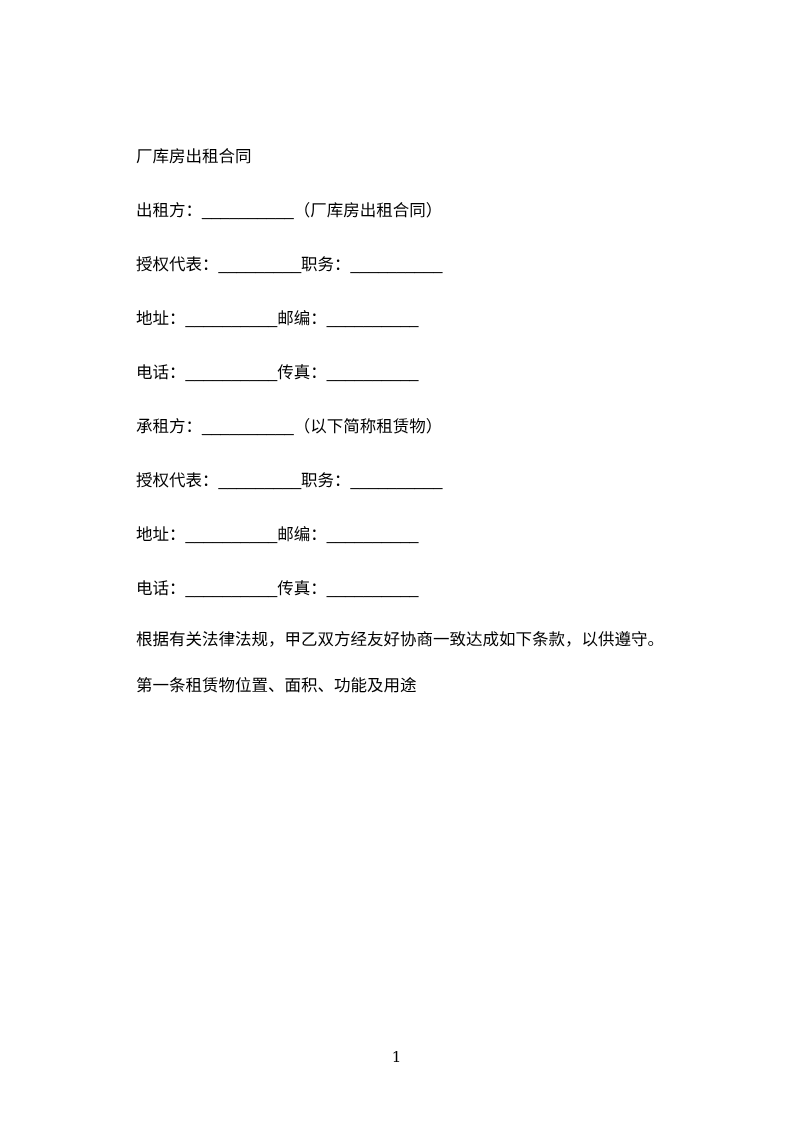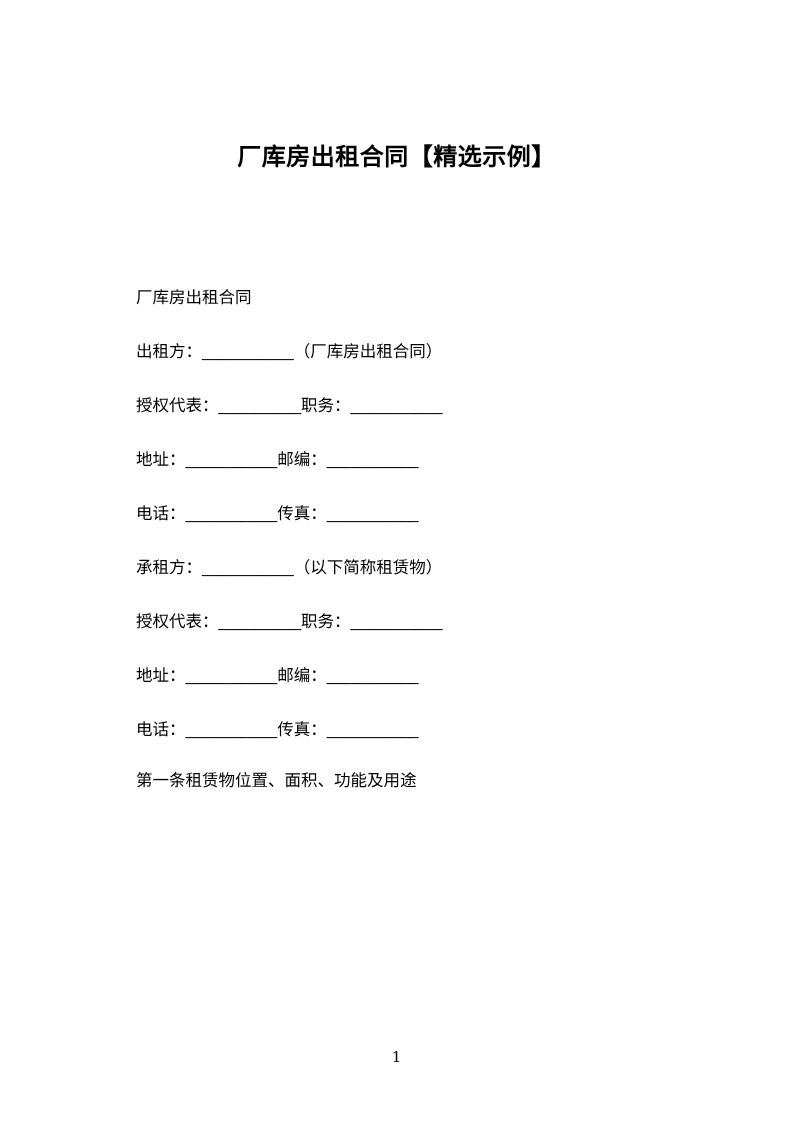--- a/index.html
+++ b/index.html
@@ -49,30 +49,30 @@
     font-family: "DejaVu Serif", serif;
     font-size: 15px;
     line-height: 22px;
   }
 </style>
 </head>
 <body>
 
 <div class="page">
   <div class="content">
-    <h1 class="doc-title">厂库房出租合同【精选示例】</h1>
 
     <p class="para b">厂库房出租合同</p>
     <p class="para b">出租方：__________（厂库房出租合同）</p>
     <p class="para b">授权代表：_________职务：__________</p>
     <p class="para b">地址：__________邮编：__________</p>
     <p class="para b">电话：__________传真：__________</p>
     <p class="para b">承租方：__________（以下简称租赁物）</p>
     <p class="para b">授权代表：_________职务：__________</p>
     <p class="para b">地址：__________邮编：__________</p>
     <p class="para b mb19">电话：__________传真：__________</p>
+    <p class="para mb14">根据有关法律法规，甲乙双方经友好协商一致达成如下条款，以供遵守。</p>
     <p class="para b">第一条租赁物位置、面积、功能及用途</p>
   </div>
 
   <div class="footer">
     <span>1</span>
   </div>
 </div>
 
 </body></html>

